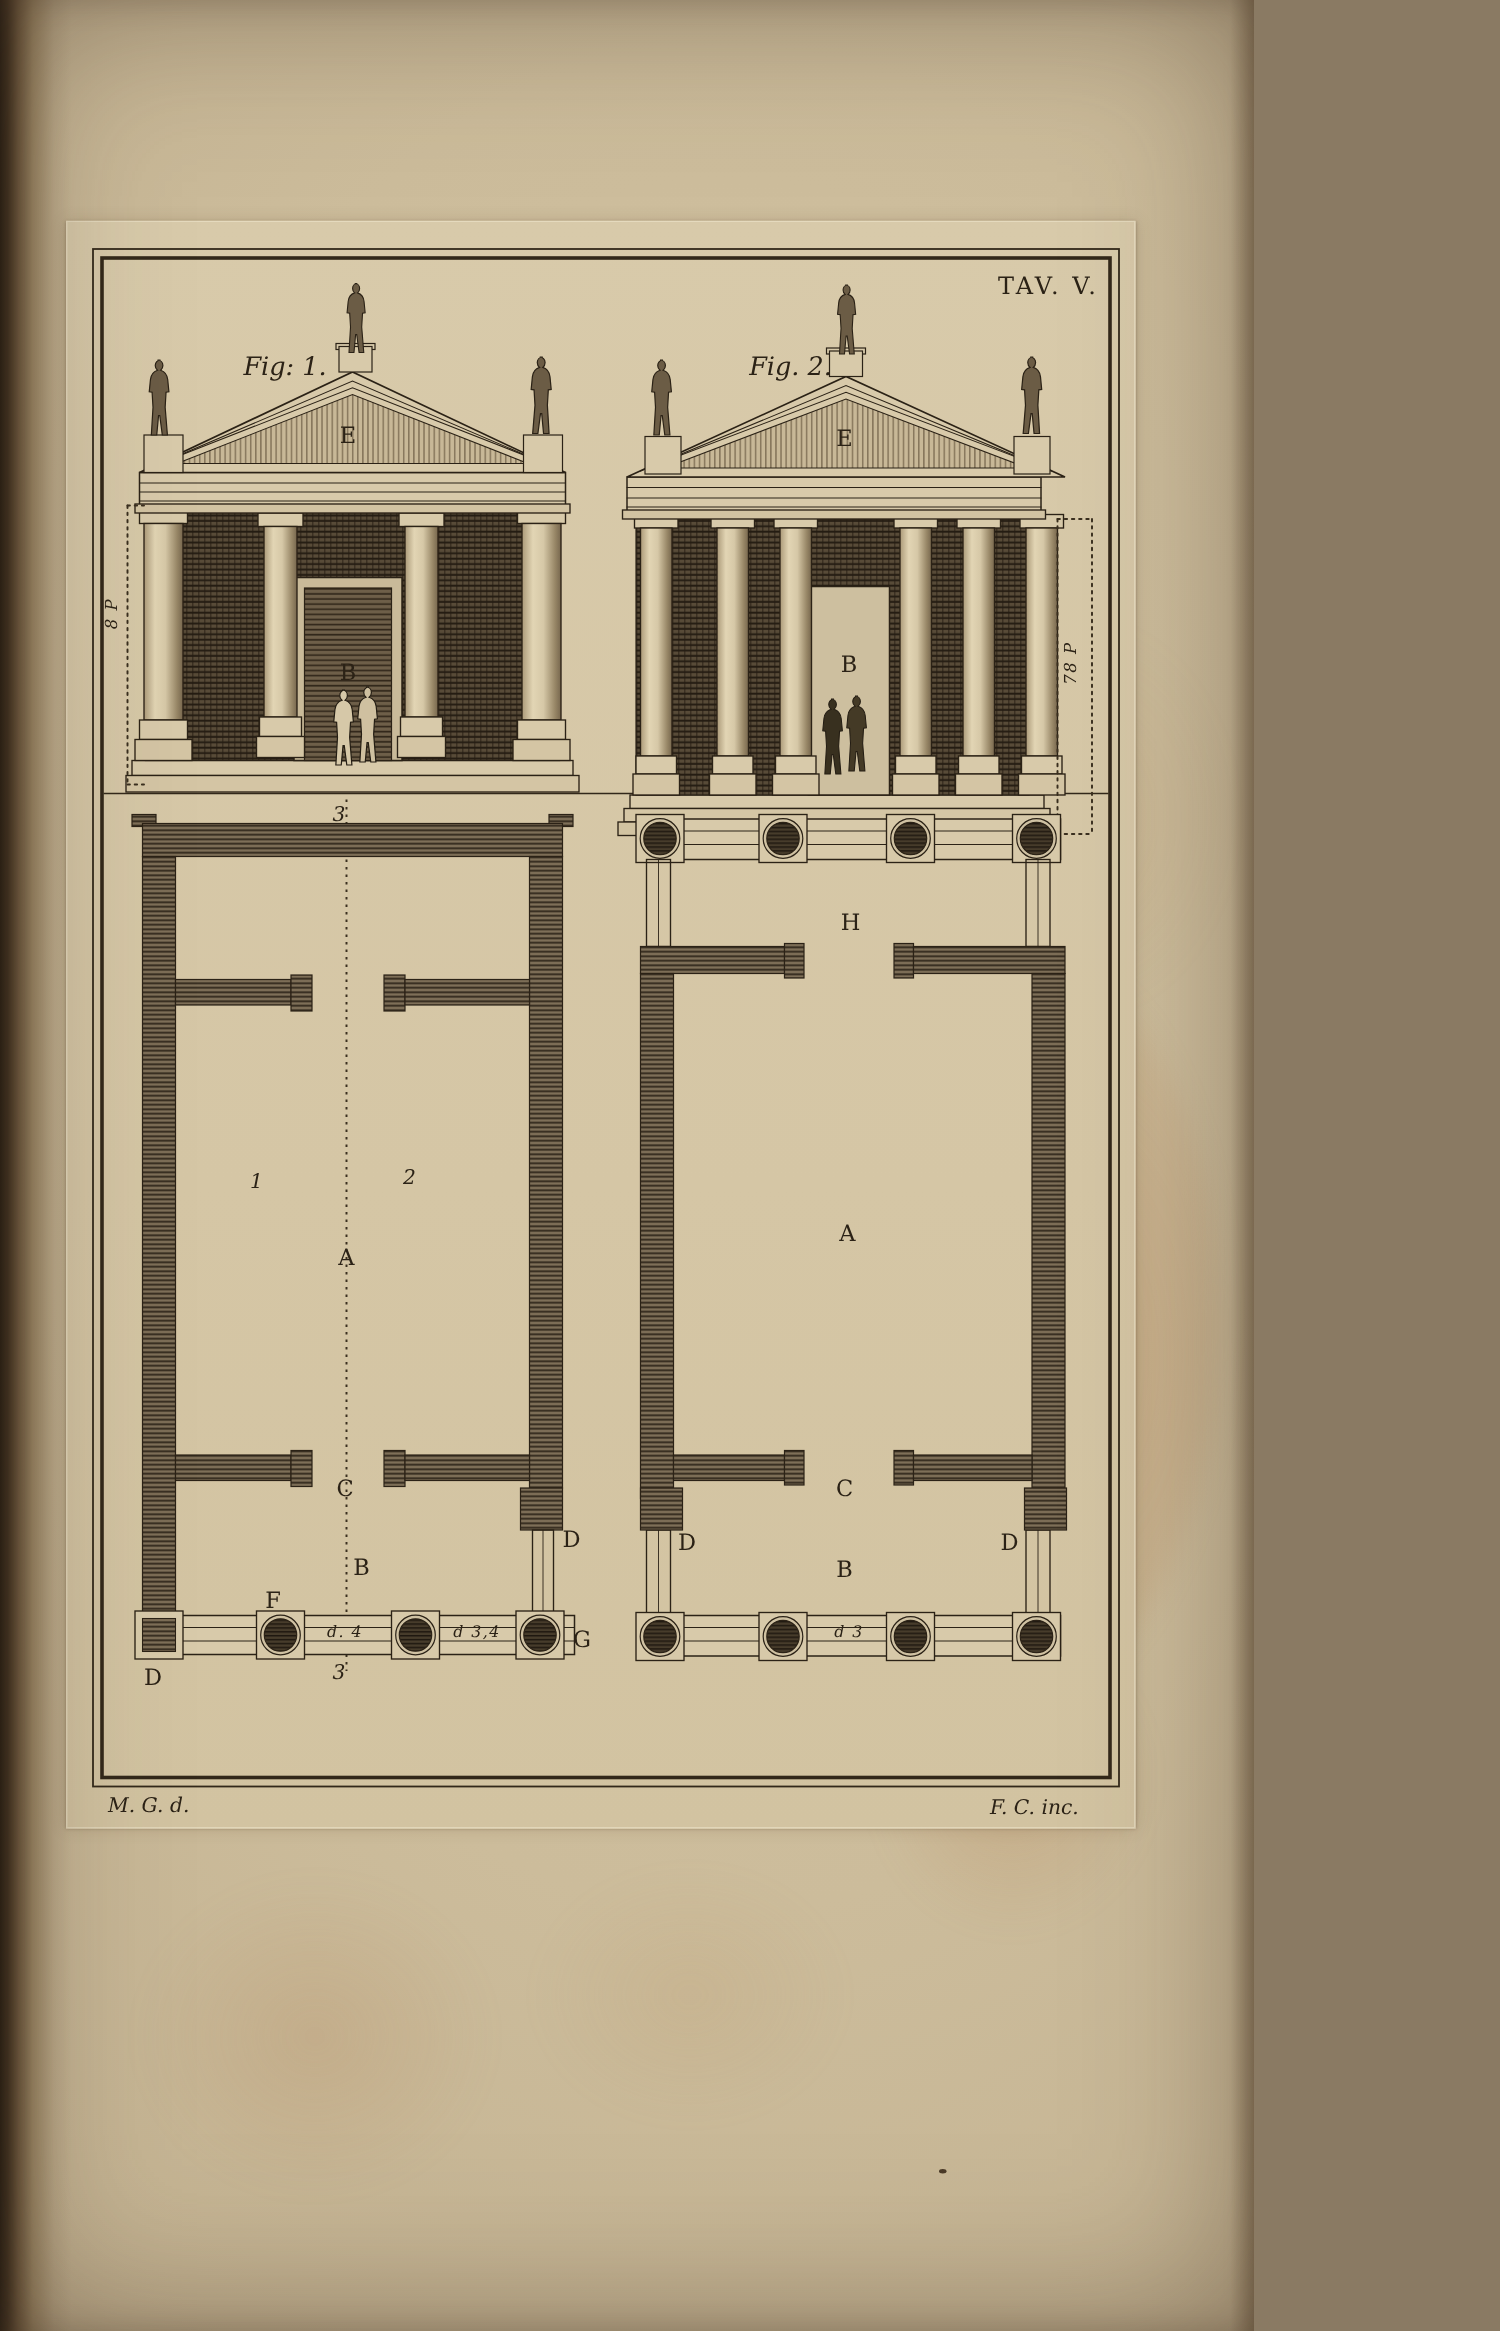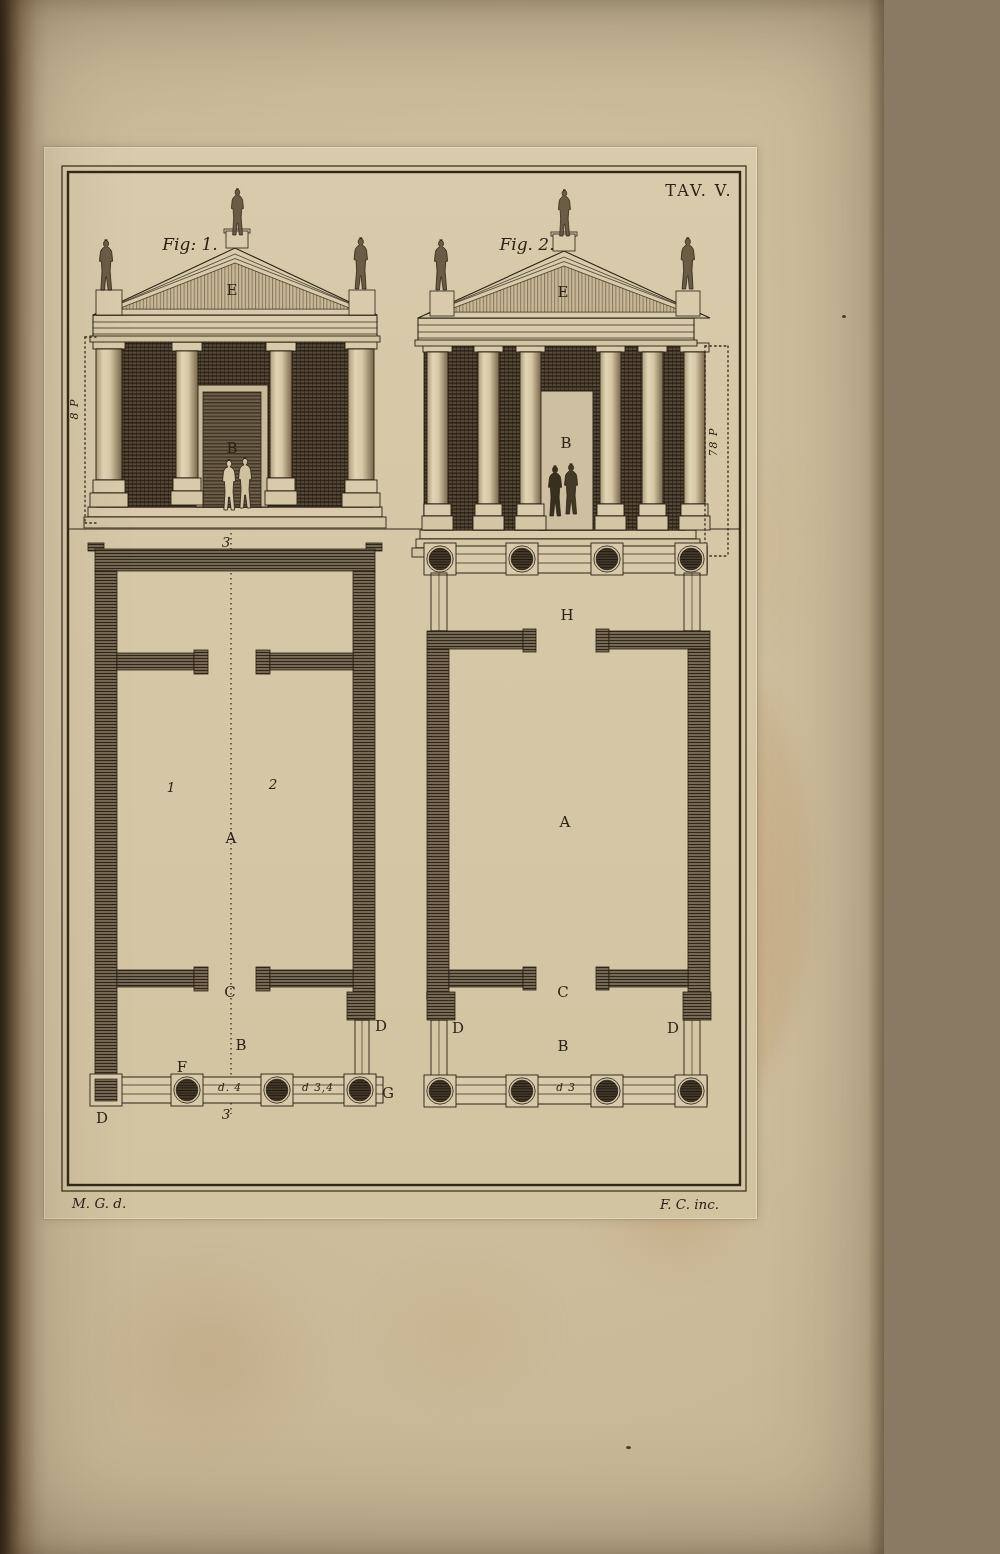--- a/index.html
+++ b/index.html
@@ -1,18 +1,18 @@
 <!DOCTYPE html>
 <html><head>
 <meta charset="utf-8">
 <style>
   html,body{margin:0;padding:0;background:#8a7a63;}
   .page{position:relative;width:836px;height:1554px;overflow:hidden;
     background:radial-gradient(130% 100% at 58% 42%, #d3c3a2 0%, #ccbc9b 40%, #c4b392 68%, #b09f81 92%, #a3927a 100%);
-    font-family:"DejaVu Serif","Liberation Serif",serif;padding-left:48px;}
+    font-family:"DejaVu Serif","Liberation Serif",serif;}
   .vignette{position:absolute;inset:0;pointer-events:none;
     box-shadow:inset 0 0 110px rgba(70,52,35,.5), inset 0 0 20px rgba(70,52,35,.28);}
   .gutter{position:absolute;left:0;top:0;width:48px;height:100%;
     background:linear-gradient(90deg,#1f180f 0,#3a2d1d 5px,#6b573d 12px,#9b8765 22px,rgba(155,135,105,.25) 36px,rgba(155,135,105,0) 48px);}
   .edge-right{position:absolute;right:0;top:0;width:16px;height:100%;
     background:linear-gradient(270deg,rgba(90,70,45,.45),rgba(90,70,45,0));}
   .stain{position:absolute;border-radius:50%;filter:blur(9px);pointer-events:none;}
   .s1{left:552px;top:630px;width:260px;height:500px;background:radial-gradient(ellipse at 60% 55%, rgba(186,136,88,.34), rgba(186,136,88,.15) 55%, transparent 72%);}
   .s2{left:580px;top:1080px;width:190px;height:210px;background:radial-gradient(ellipse, rgba(178,128,82,.28), transparent 70%);}
   .s3{left:90px;top:1250px;width:240px;height:215px;background:radial-gradient(ellipse, rgba(175,130,88,.20), transparent 70%);}

